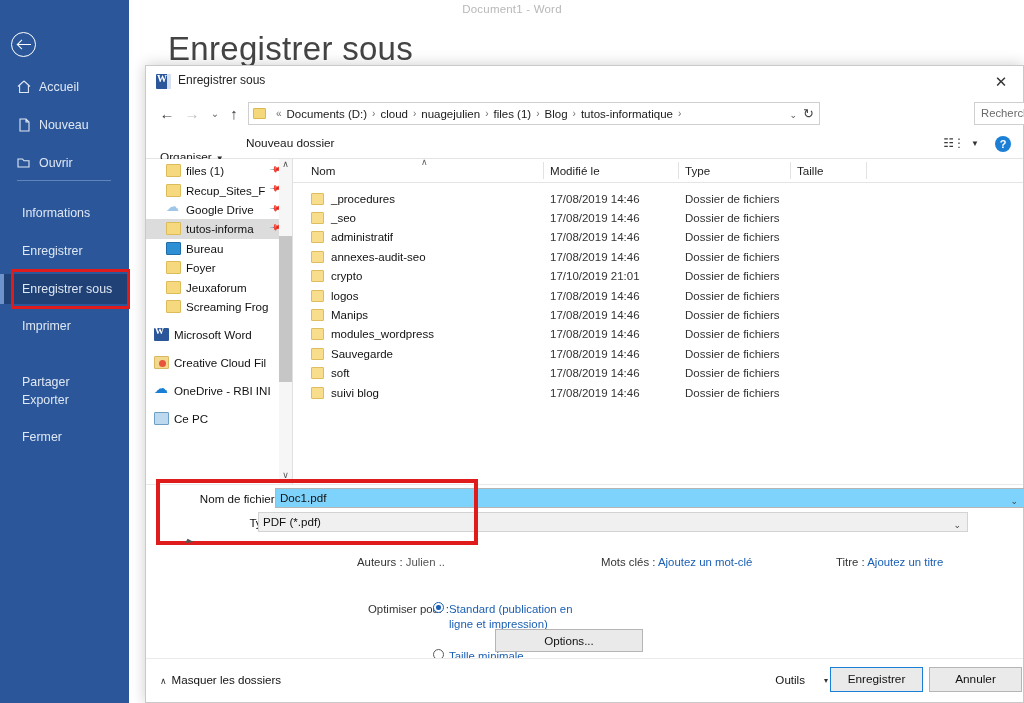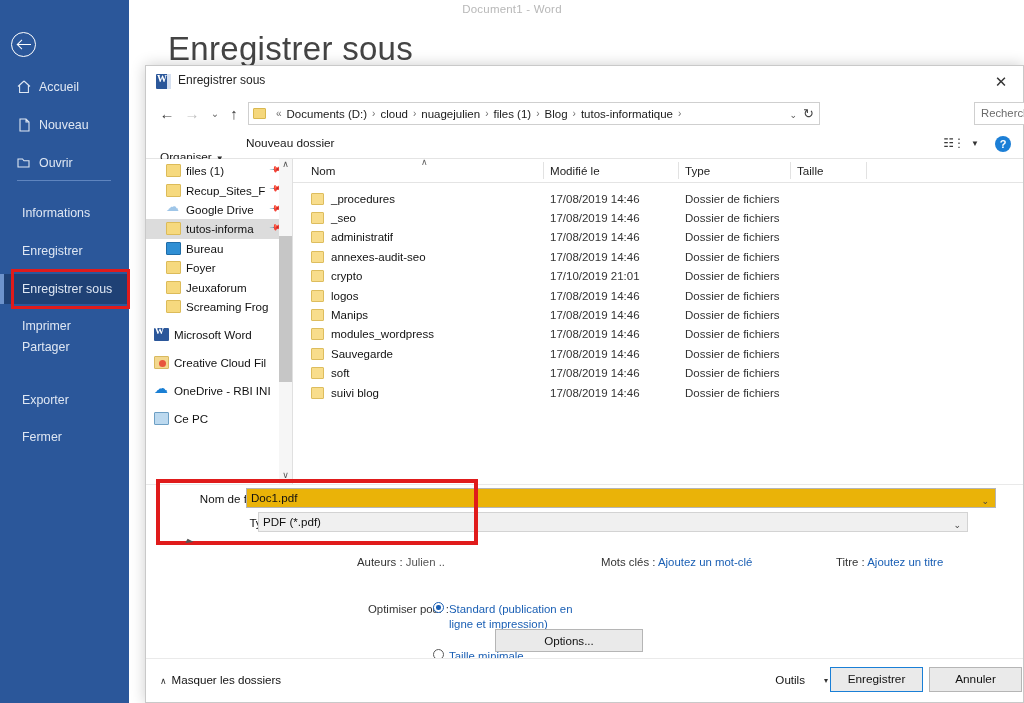--- a/index.html
+++ b/index.html
@@ -266,22 +266,22 @@
   #form-area {
     position: relative; height: 110px; border-top: 1px solid #e9e9e9;
     background: #fff;
   }
   .fld-label {
     position: absolute; font-size: 11.6px; color: #111; text-align: right;
   }
   #lbl-name { left: 22px; top: 7px; width: 113px; }
   #lbl-type { left: 22px; top: 31px; width: 113px; }
   #in-name {
-    position: absolute; left: 100px; top: 3px; width: 750px; height: 20px;
-    border: 1px solid #b5b5b5; background: #eab308;
+    position: absolute; left: 129px; top: 3px; width: 750px; height: 20px;
+    border: 1px solid #b5b5b5; background: #7dd3fc;
     font-size: 11.6px; padding-left: 4px; color: #111; line-height: 18px;
   }
   #in-type {
     position: absolute; left: 112px; top: 27px; width: 710px; height: 20px;
     border: 1px solid #d3d3d3; background: #f0f0f0;
     font-size: 11.6px; padding-left: 4px; color: #111; line-height: 18px;
   }
   .fld-caret {
     position: absolute; right: 6px; top: 3px; font-size: 9px; color: #444;
   }
@@ -410,21 +410,21 @@
     </div>
     <div class="bs-item plain" style="top:238px">
       <span class="lbl">Enregistrer</span>
     </div>
     <div class="bs-item plain" style="top:276px">
       <span class="lbl">Enregistrer sous</span>
     </div>
     <div class="bs-item plain" style="top:313px">
       <span class="lbl">Imprimer</span>
     </div>
-    <div class="bs-item plain" style="top:334px">
+    <div class="bs-item plain" style="top:369px">
       <span class="lbl">Partager</span>
     </div>
     <div class="bs-item plain" style="top:387px">
       <span class="lbl">Exporter</span>
     </div>
     <div class="bs-item plain" style="top:424px">
       <span class="lbl">Fermer</span>
     </div>
 
     <div id="red-box-sidebar"></div>

